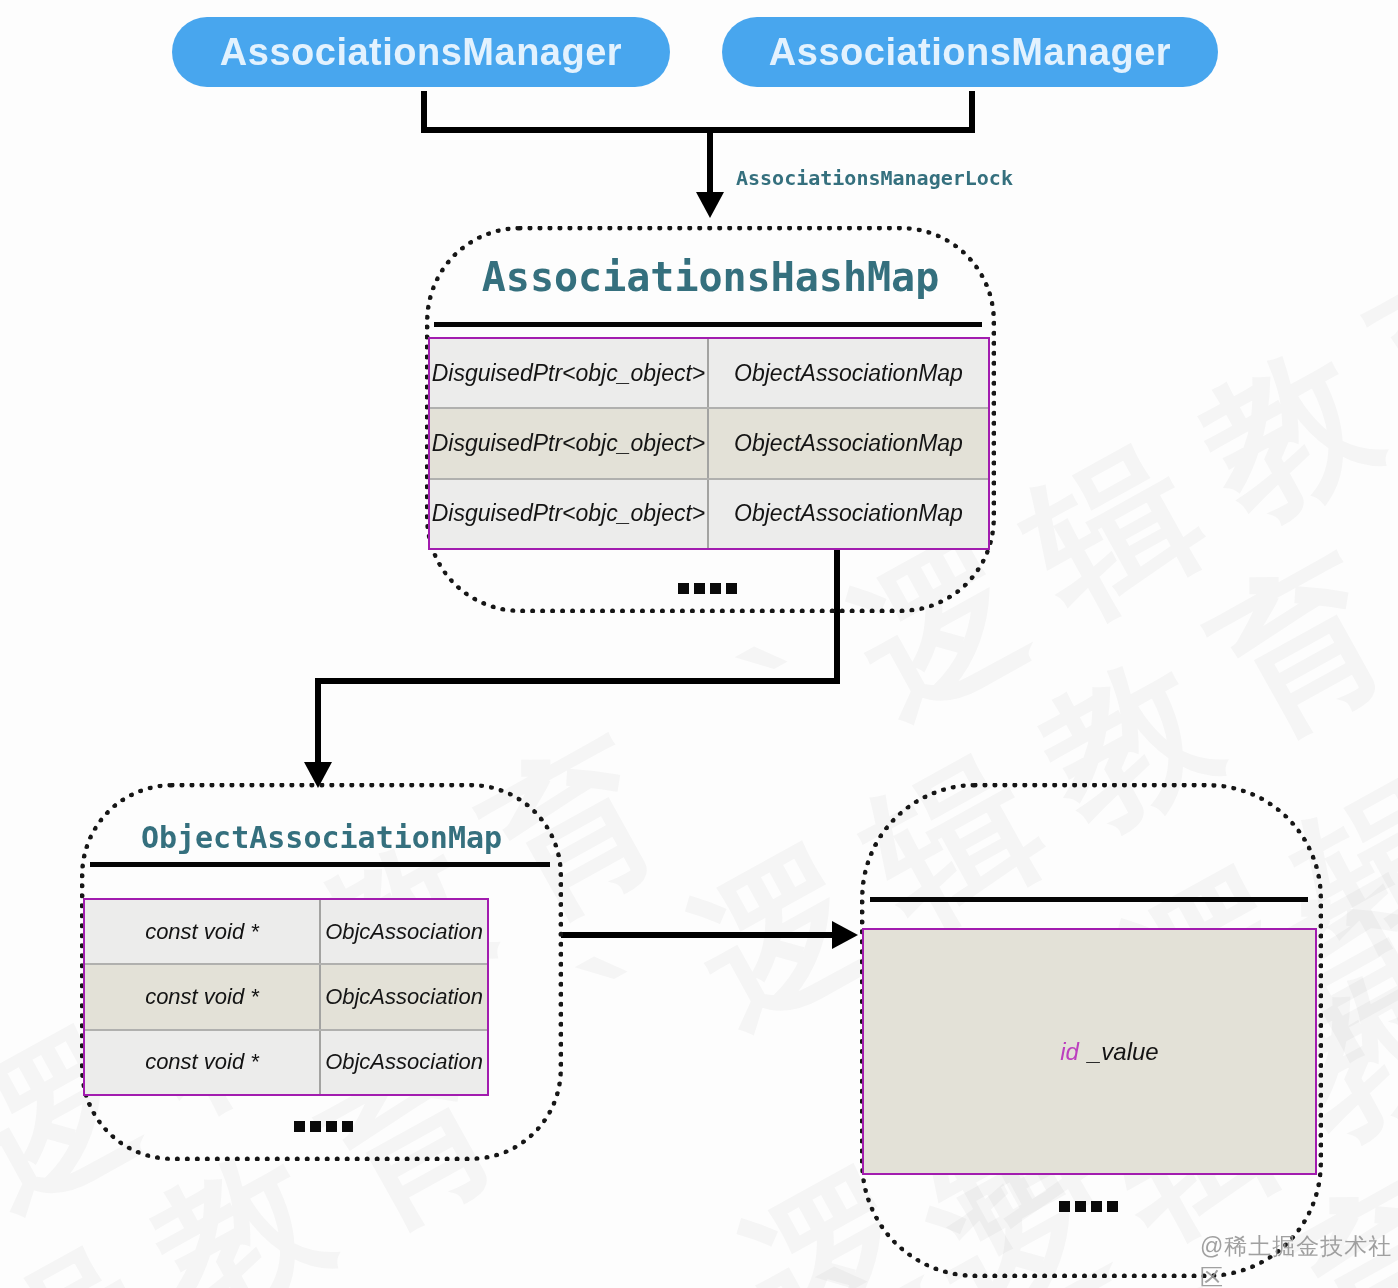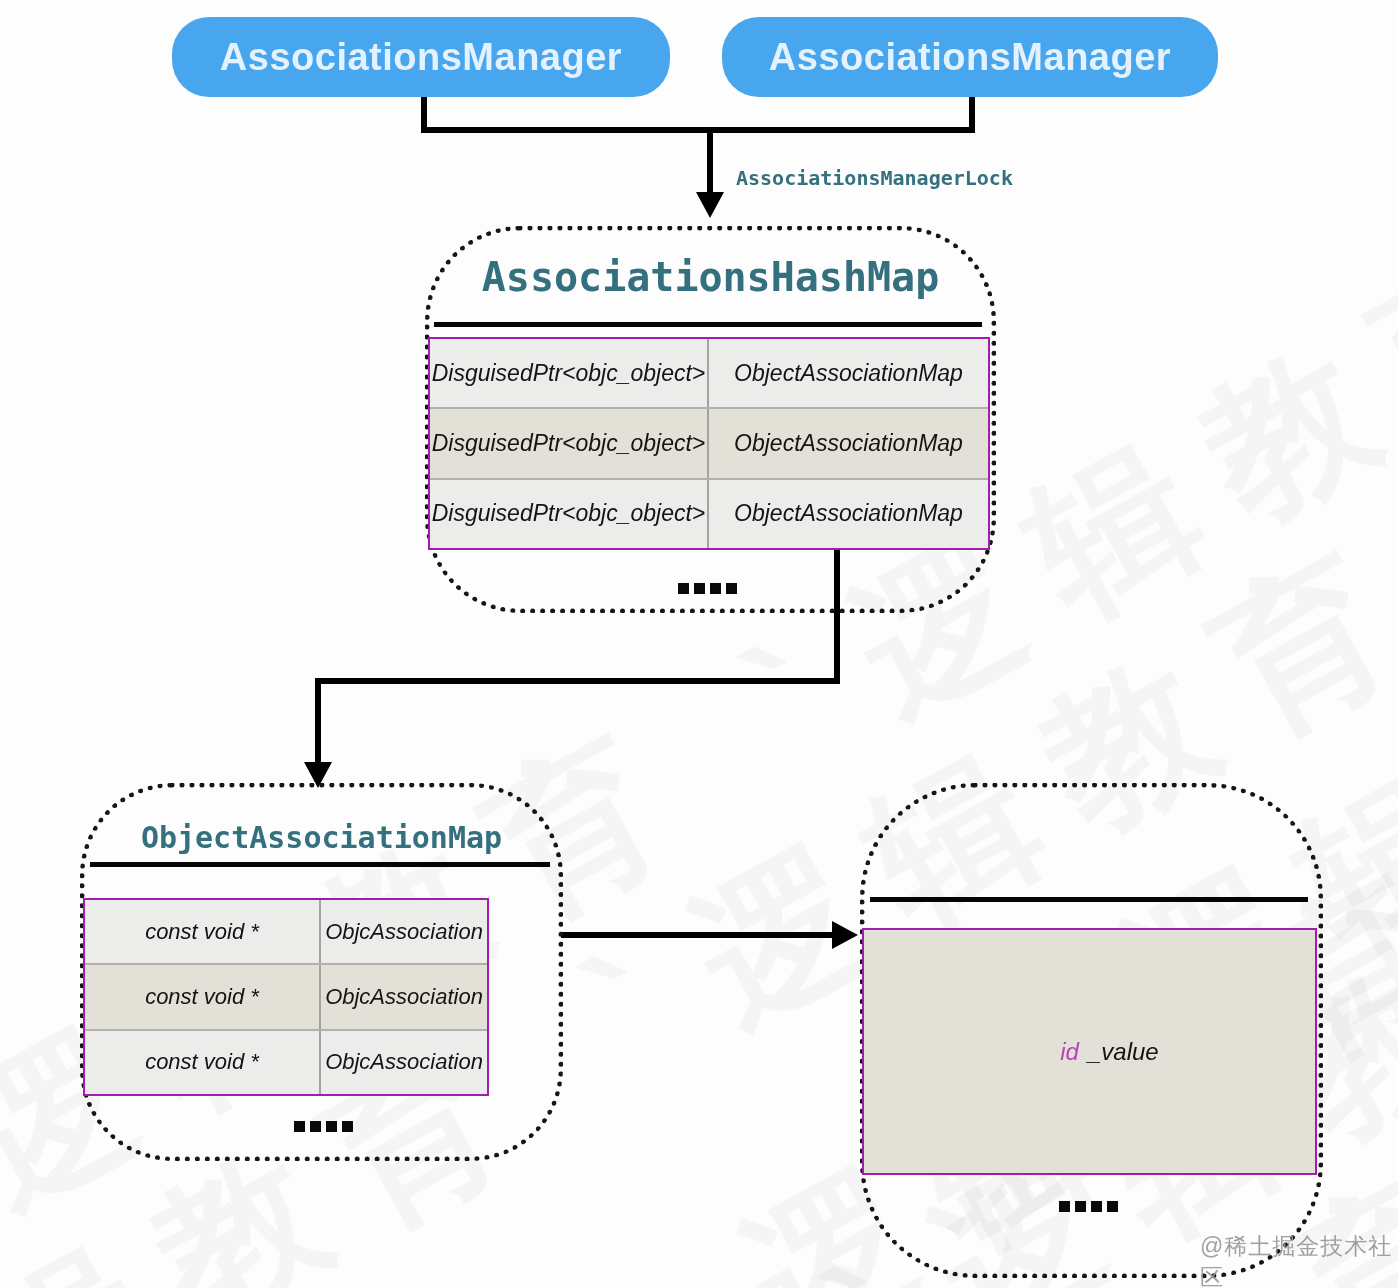--- a/index.html
+++ b/index.html
@@ -13,21 +13,21 @@
     position:absolute;white-space:nowrap;
     font-family:"DejaVu Sans",sans-serif;font-weight:bold;
     font-size:160px;letter-spacing:40px;
     color:rgba(70,70,70,0.045);
     transform:rotate(-29deg);
   }
   
   .wires{position:absolute;left:0;top:0;z-index:1;}
   
   .pill{
-    position:absolute;top:17px;height:80px;border-radius:37px;
+    position:absolute;top:17px;height:70px;border-radius:37px;
     display:flex;align-items:center;justify-content:center;
     font-weight:bold;font-size:38px;color:#e3f2fe;
     letter-spacing:0.5px;z-index:2;
   }
   .pill1{left:172px;width:498px;}
   .pill2{left:722px;width:496px;}
   
   .lock-label{
     position:absolute;left:736px;top:166px;z-index:2;
     font-family:"DejaVu Sans Mono",monospace;font-weight:bold;font-size:20px;

